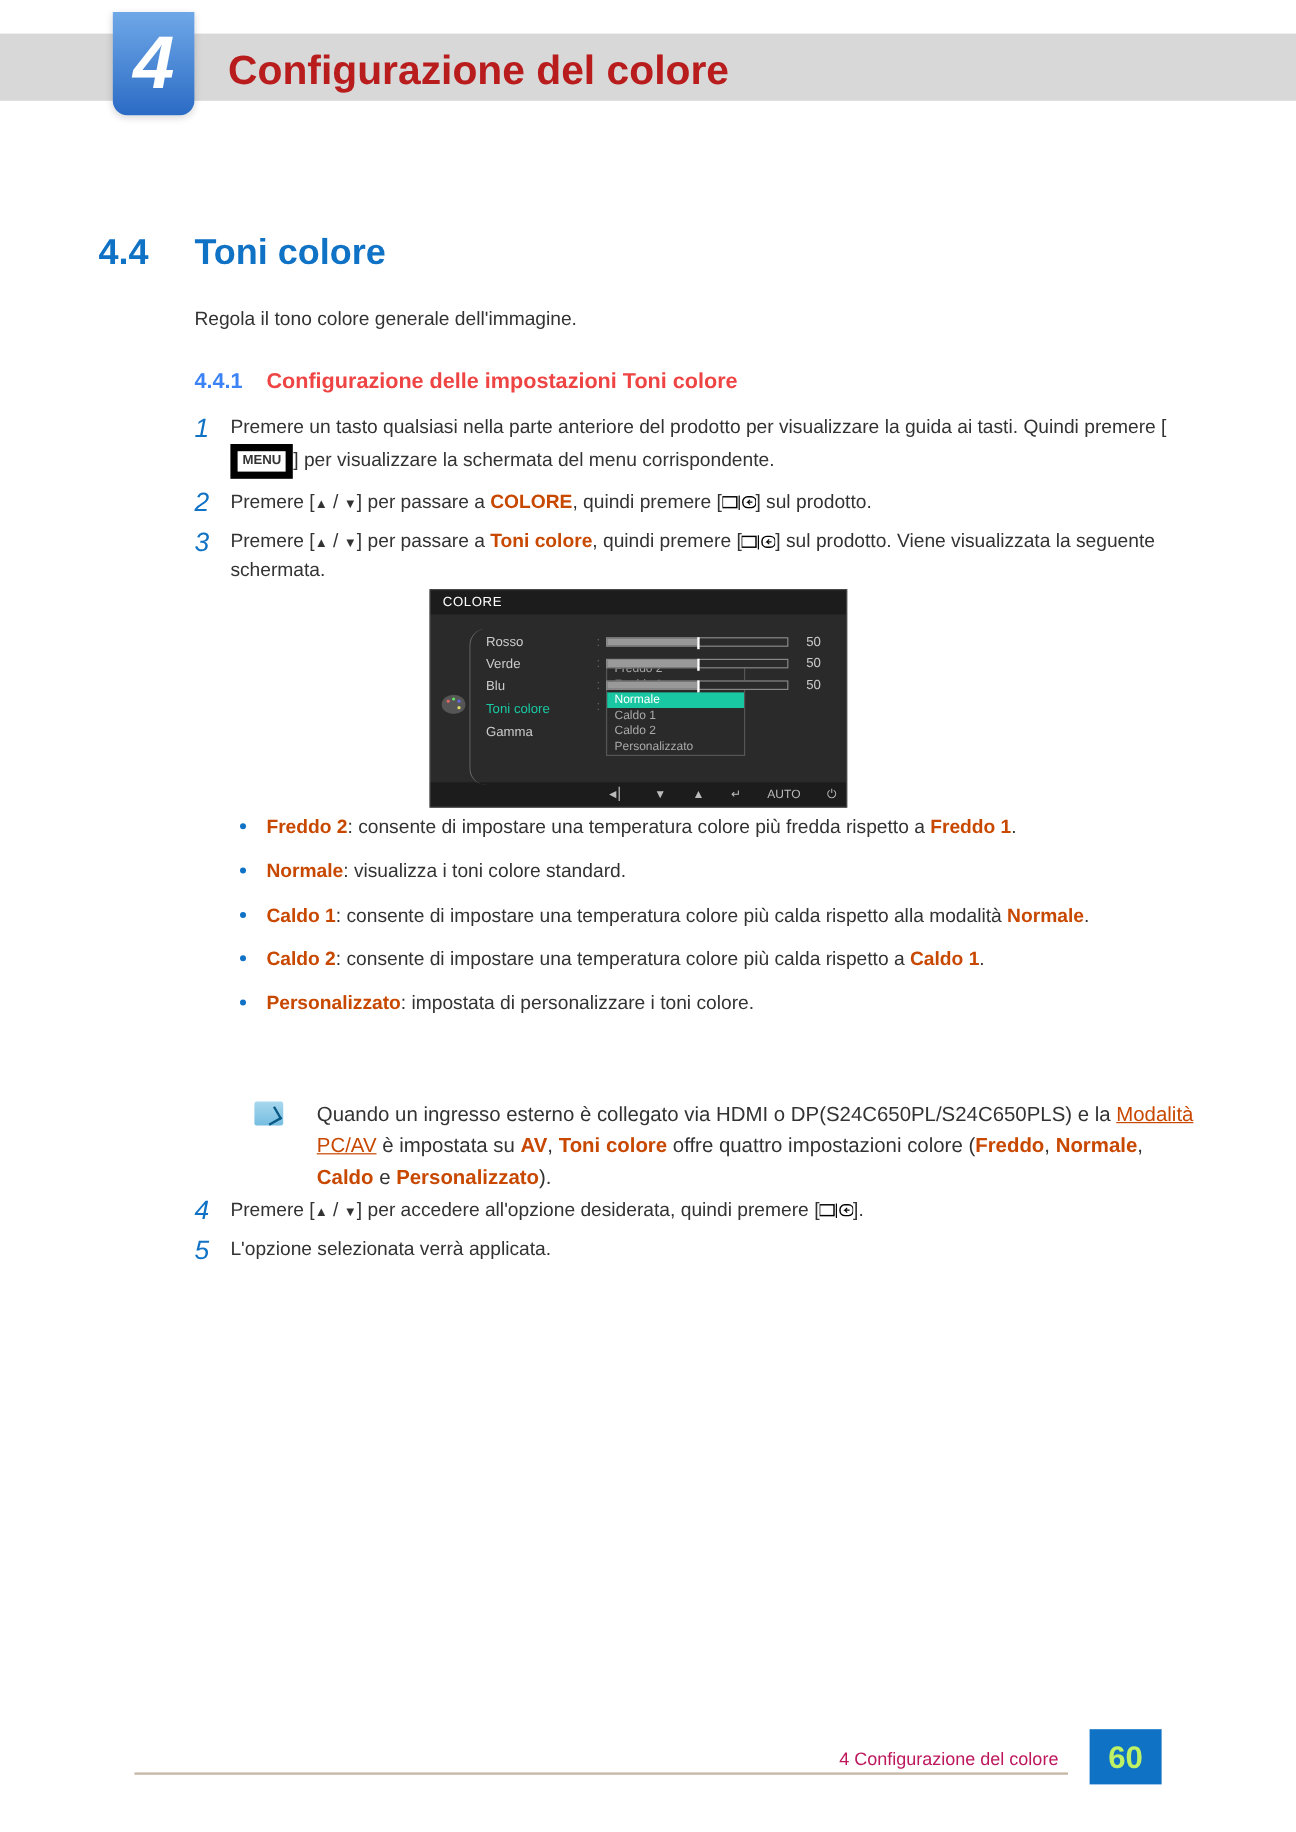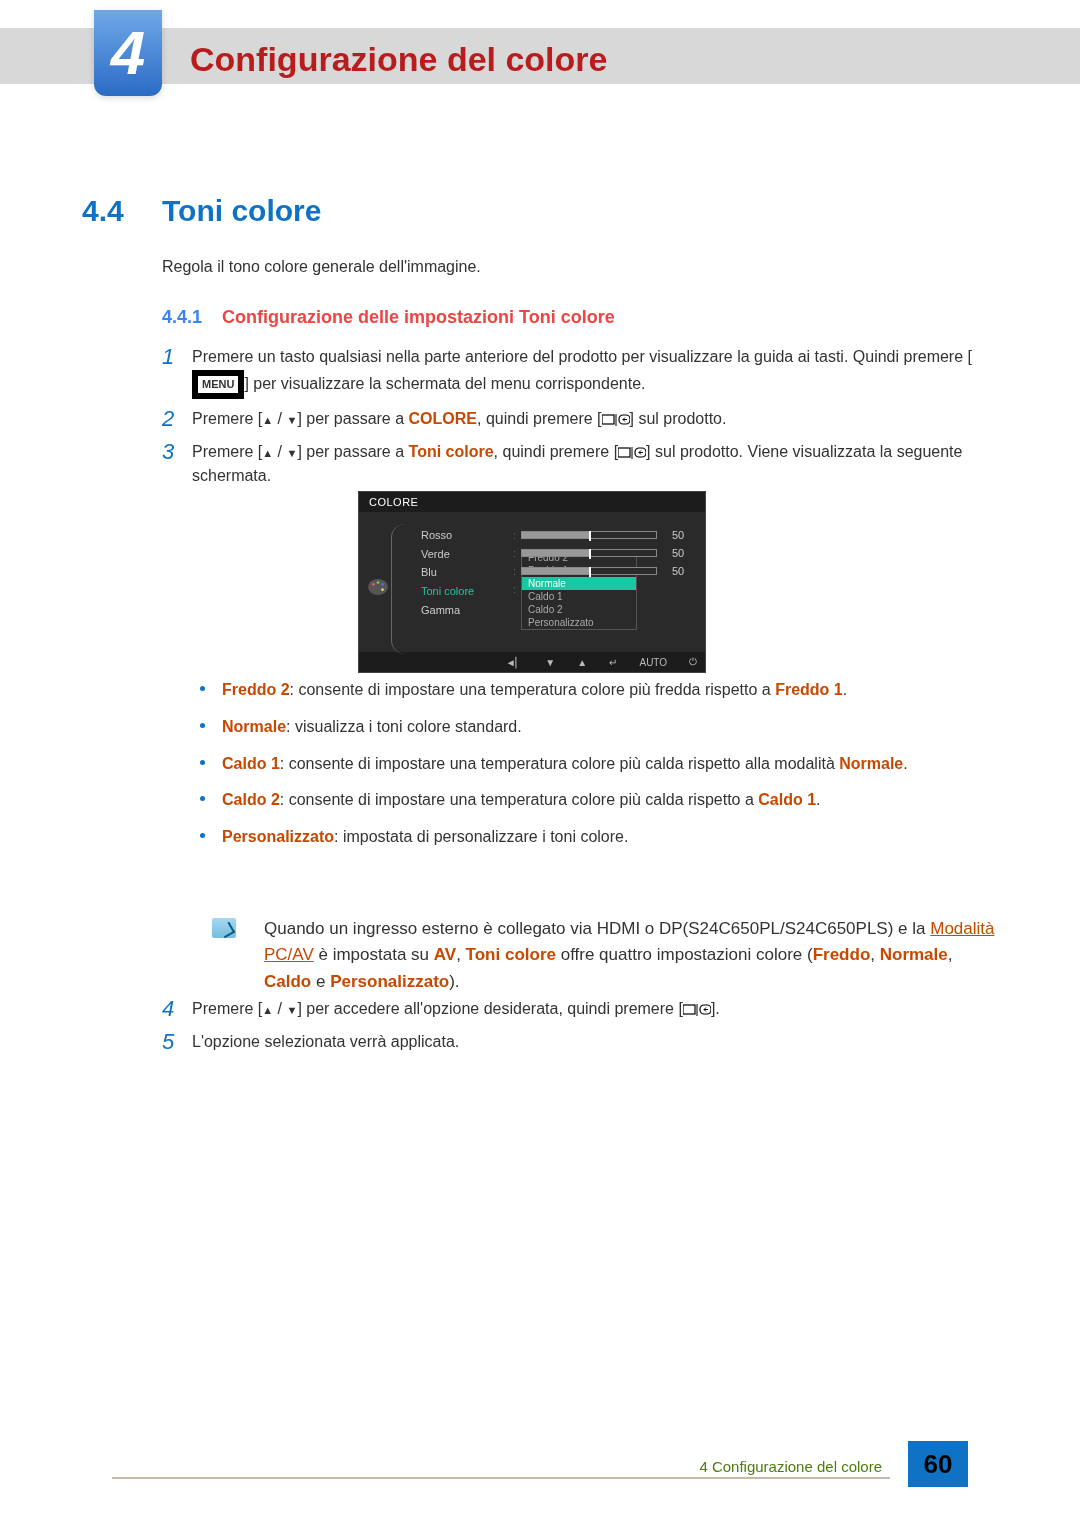--- a/index.html
+++ b/index.html
@@ -145,21 +145,21 @@
   }
   .osd-title {
     background: #1c1c1c;
     color: #fff;
     padding: 4px 10px;
     font-size: 11px;
     letter-spacing: 0.5px;
   }
   .osd-body {
     display: flex;
-    padding: 14px 12px 10px 48px;
+    padding: 14px 12px 10px 32px;
     position: relative;
     min-height: 140px;
   }
   .osd-icon {
     position: absolute;
     left: 8px;
     top: 66px;
     width: 22px;
     height: 18px;
   }
@@ -291,30 +291,30 @@
     right: 190px;
     bottom: 12px;
     height: 2px;
     background: #c7b9a8;
   }
   .footer-text {
     position: absolute;
     right: 198px;
     bottom: 16px;
     font-size: 15px;
-    color: #4d7c0f;
+    color: #be185d;
   }
   .footer-page {
     position: absolute;
     right: 112px;
     bottom: 4px;
     width: 60px;
     height: 46px;
     background: #0f72c5;
-    color: #000000;
+    color: #bef264;
     display: flex;
     align-items: center;
     justify-content: center;
     font-size: 26px;
     font-weight: bold;
   }
 </style>
 </head>
 <body>
 

